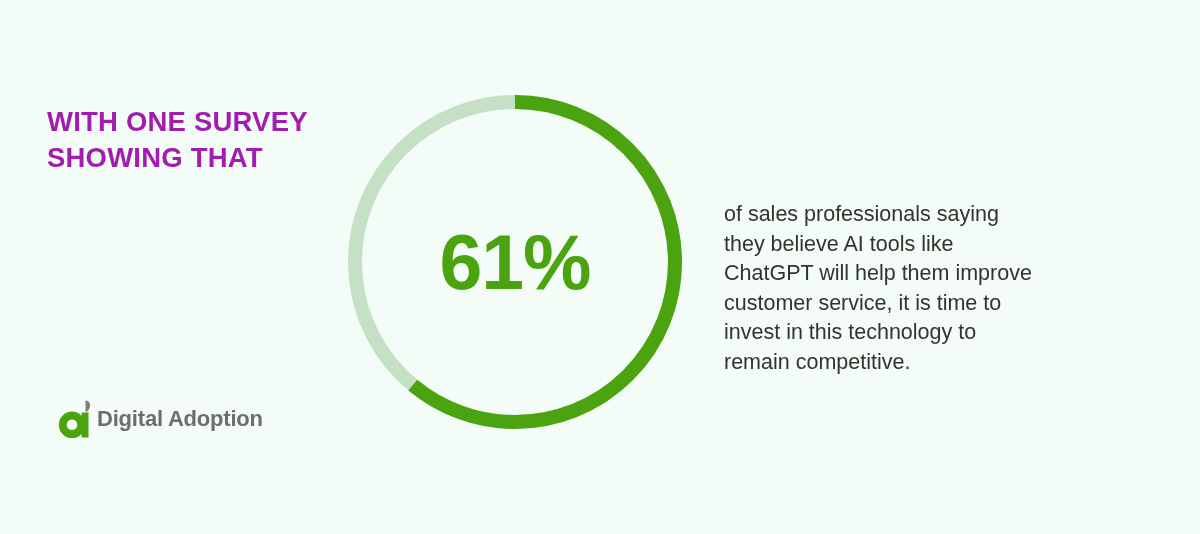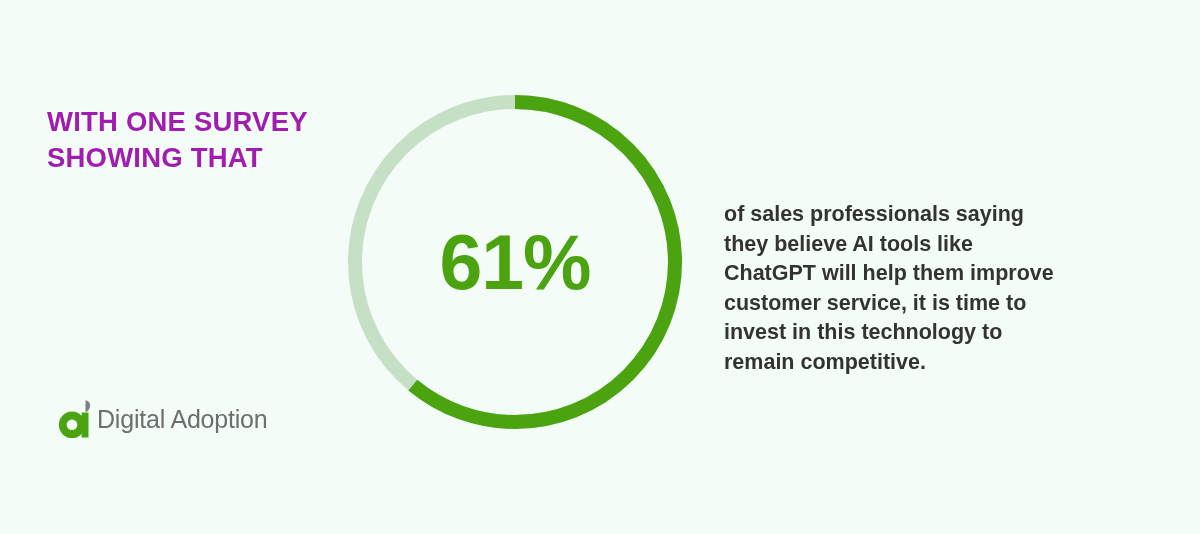--- a/index.html
+++ b/index.html
@@ -64,21 +64,21 @@
     line-height: 1;
   }
 
   
   .body-copy {
     position: absolute;
     left: 724px;
     top: 200px;
     width: 425px;
     font-size: 21.5px;
-    font-weight: bold;
+    font-weight: normal;
     line-height: 29.5px;
     color: #333330;
     white-space: pre-line;
   }
 
   
   .logo {
     position: absolute;
     left: 57px;
     top: 398px;
@@ -86,22 +86,22 @@
     align-items: center;
     height: 42px;
   }
   .logo-mark {
     width: 38px;
     height: 40px;
     display: block;
     flex: 0 0 auto;
   }
   .logo-text {
-    font-size: 25px;
-    font-weight: normal;
+    font-size: 22px;
+    font-weight: bold;
     color: #6e6e6e;
     letter-spacing: -0.2px;
     margin-left: 2px;
     line-height: 1;
   }
 </style>
 </head>
 <body style="background: rgb(244, 252, 247);">
 
 <div class="canvas">

